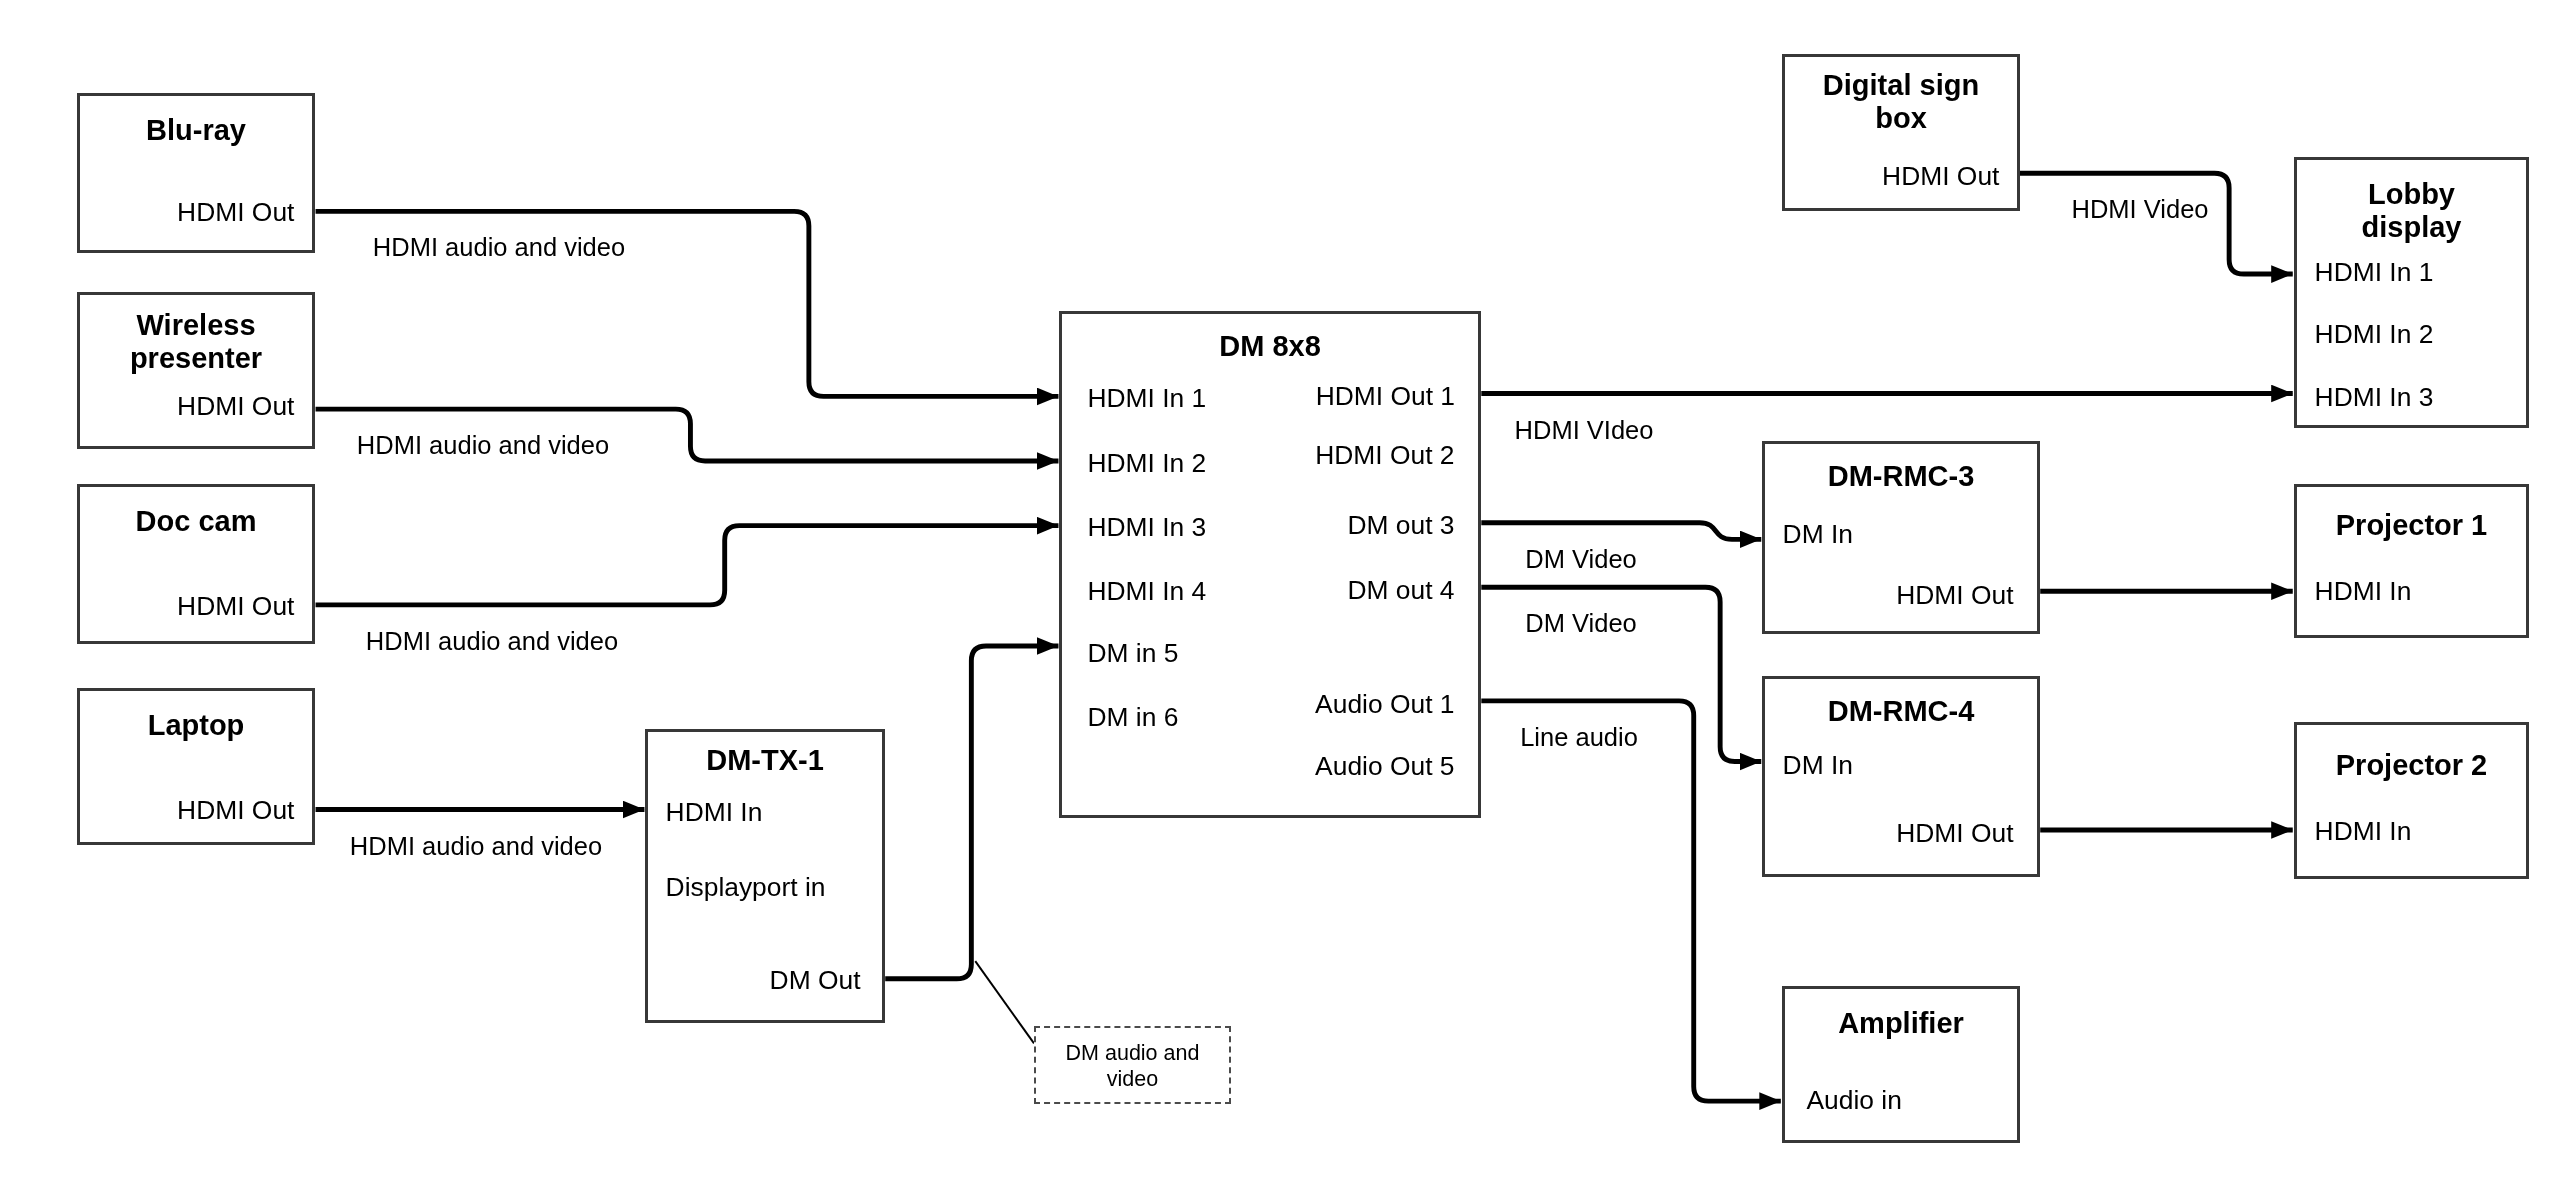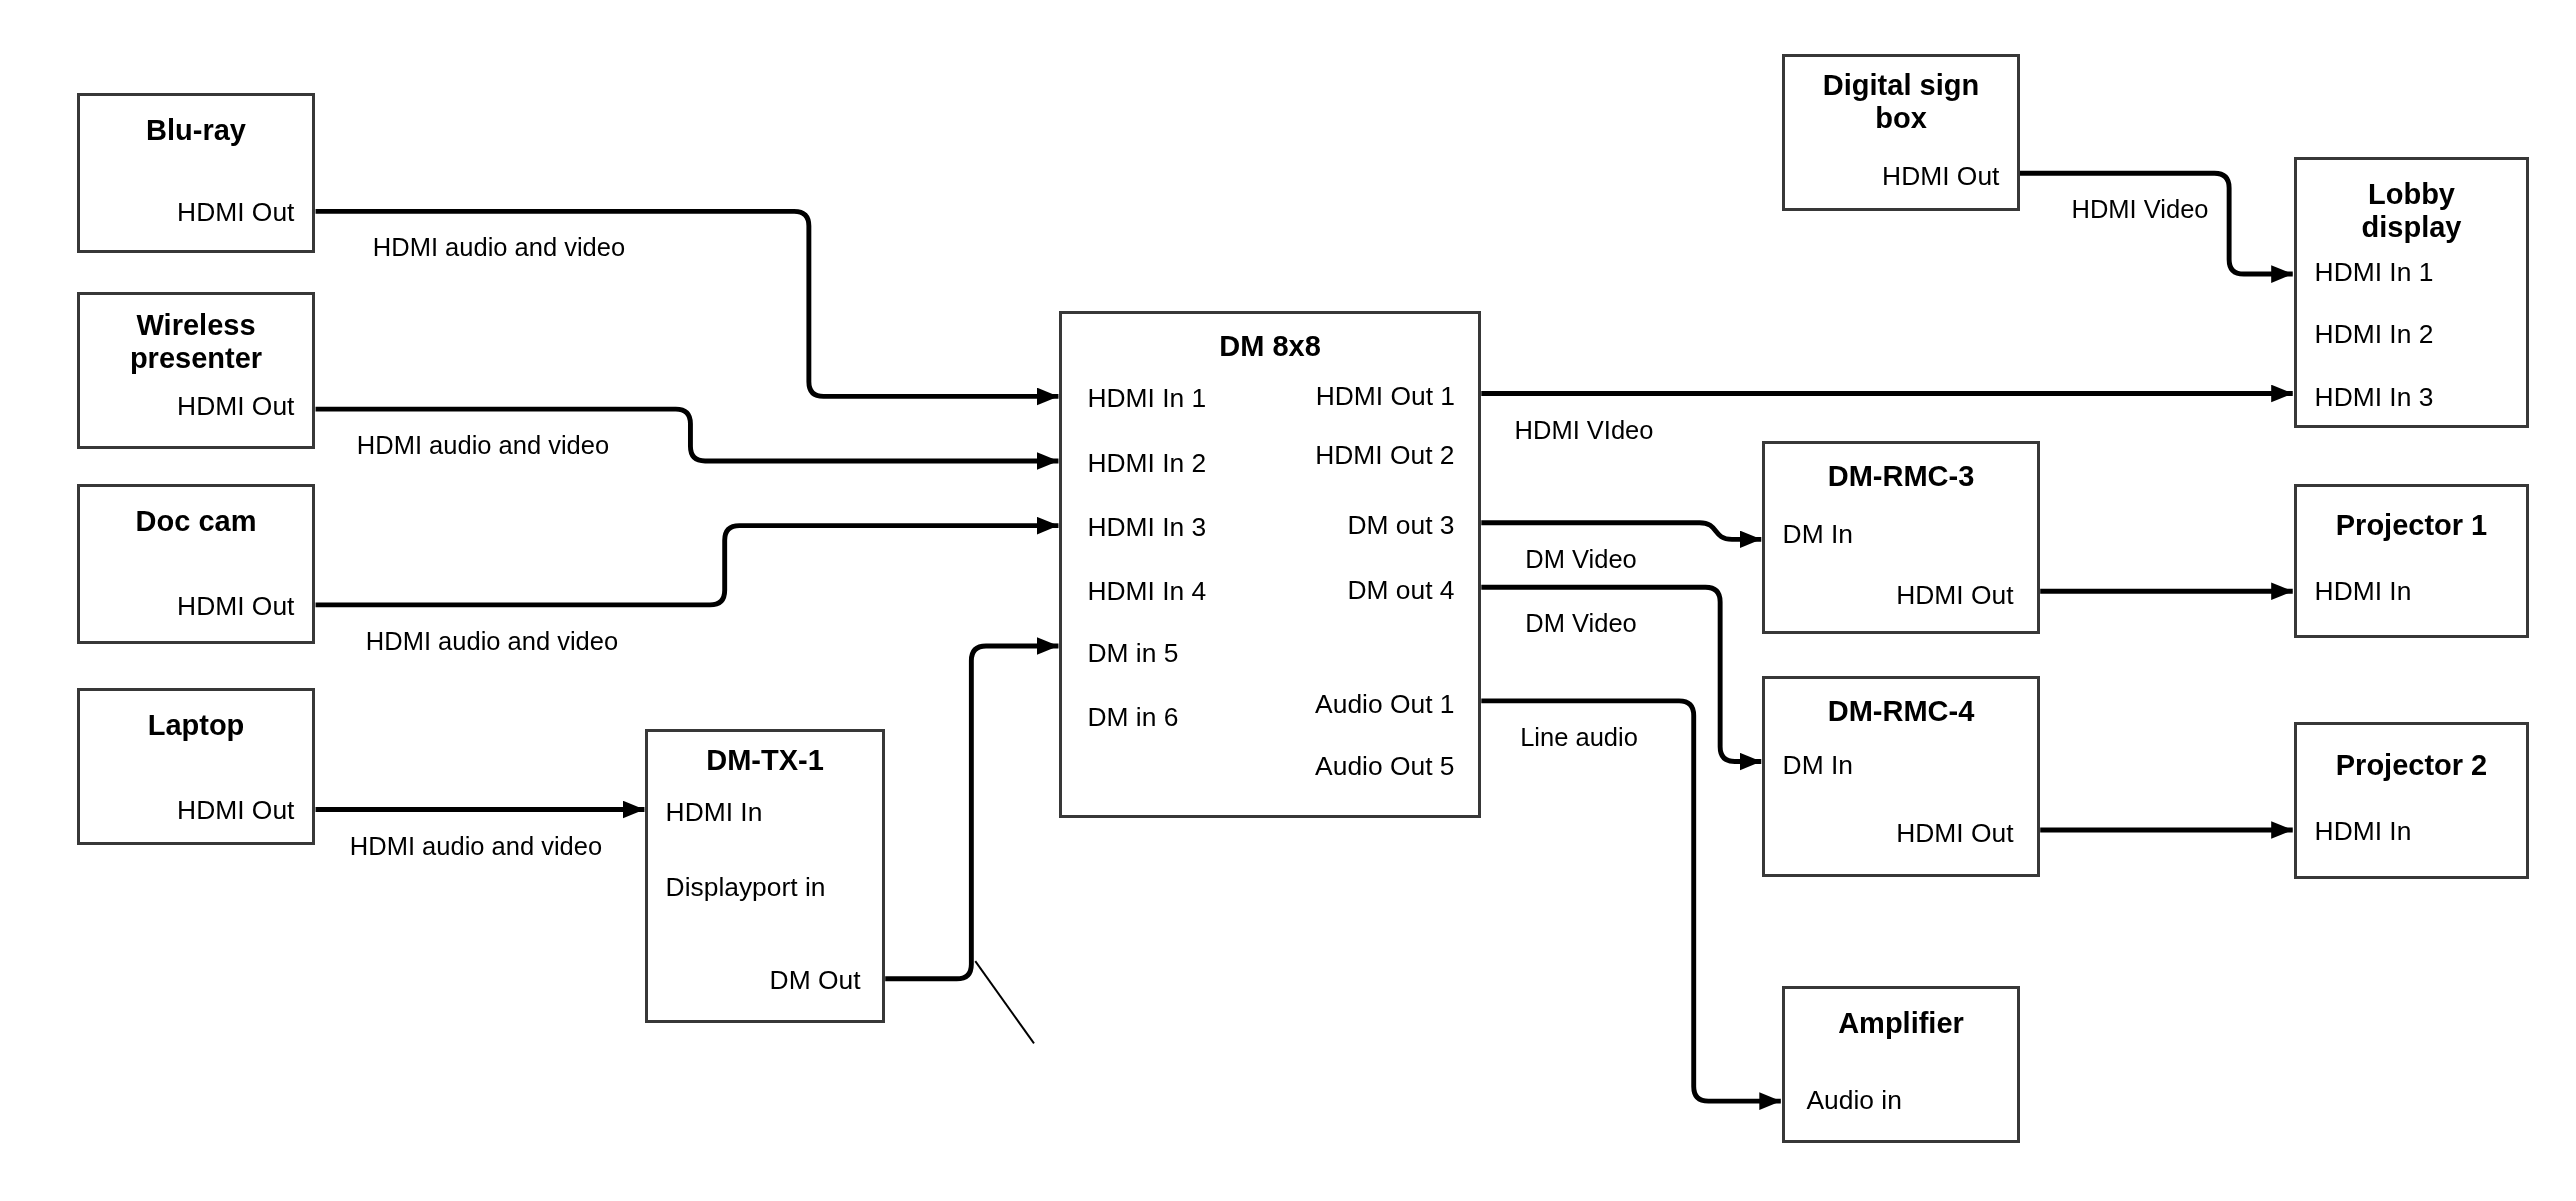--- a/index.html
+++ b/index.html
@@ -146,15 +146,17 @@
   <span class="clabel" style="left:499px;top:211px;">HDMI audio and video</span>
   <span class="clabel" style="left:483px;top:409px;">HDMI audio and video</span>
   <span class="clabel" style="left:492px;top:605px;">HDMI audio and video</span>
   <span class="clabel" style="left:476px;top:810px;">HDMI audio and video</span>
   <span class="clabel" style="left:1584px;top:394px;">HDMI VIdeo</span>
   <span class="clabel" style="left:1581px;top:523px;">DM Video</span>
   <span class="clabel" style="left:1581px;top:587px;">DM Video</span>
   <span class="clabel" style="left:1579px;top:701px;">Line audio</span>
   <span class="clabel" style="left:2140px;top:173px;">HDMI Video</span>
 
+  <div class="notebox" style="left:1034px;top:1026px;width:197px;height:78px;padding-top:11.7px;">DM audio and
+video</div>
 
 </div>
 
 
 </body></html>

